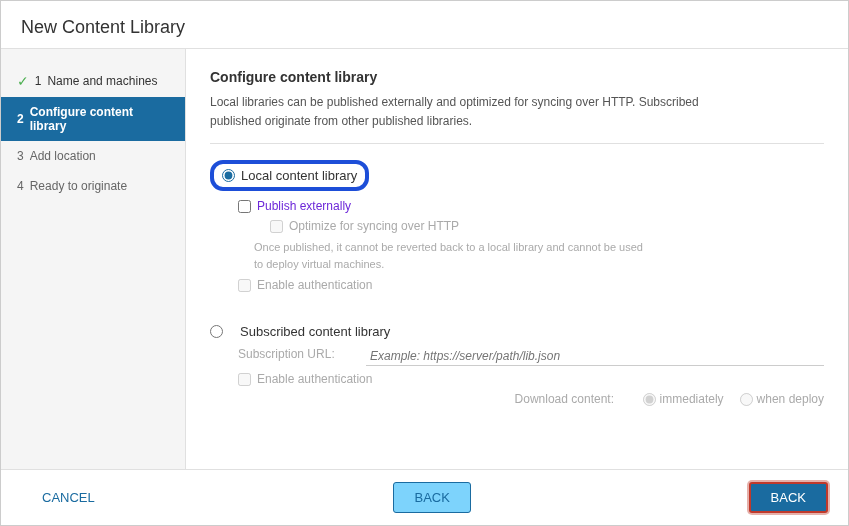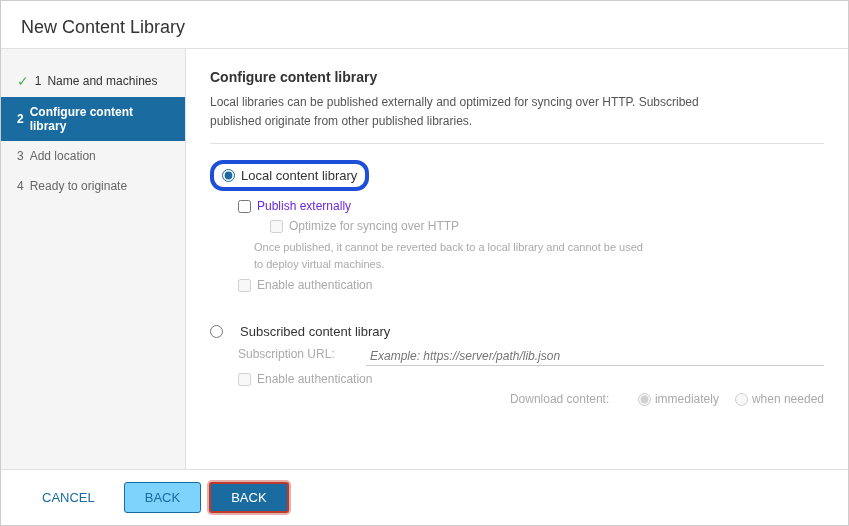--- a/index.html
+++ b/index.html
@@ -245,21 +245,21 @@
 
     .download-option input[type="radio"] {
       cursor: default;
     }
 
     
     .dialog-footer {
       padding: 12px 20px;
       border-top: 1px solid #e0e0e0;
       display: flex;
-      justify-content: flex-start;
+      justify-content: space-between;
       gap: 8px;
       background: #fff;
     }
 
     .btn {
       padding: 6px 20px;
       font-size: 13px;
       border-radius: 3px;
       cursor: pointer;
       font-weight: 500;
@@ -382,21 +382,21 @@
 
         <div class="download-row">
           <span class="download-label">Download content:</span>
           <div class="download-options">
             <div class="download-option">
               <input type="radio" id="immediately" name="download-when" checked="" disabled="" style="">
               <label for="immediately">immediately</label>
             </div>
             <div class="download-option">
               <input type="radio" id="when-needed" name="download-when" disabled="" style="">
-              <label for="when-needed">when needed</label>
+              <label for="when-needed">when deploy</label>
             </div>
           </div>
         </div>
 
       </div>
 
     </div>
   </div>
 
   <div class="dialog-footer">

